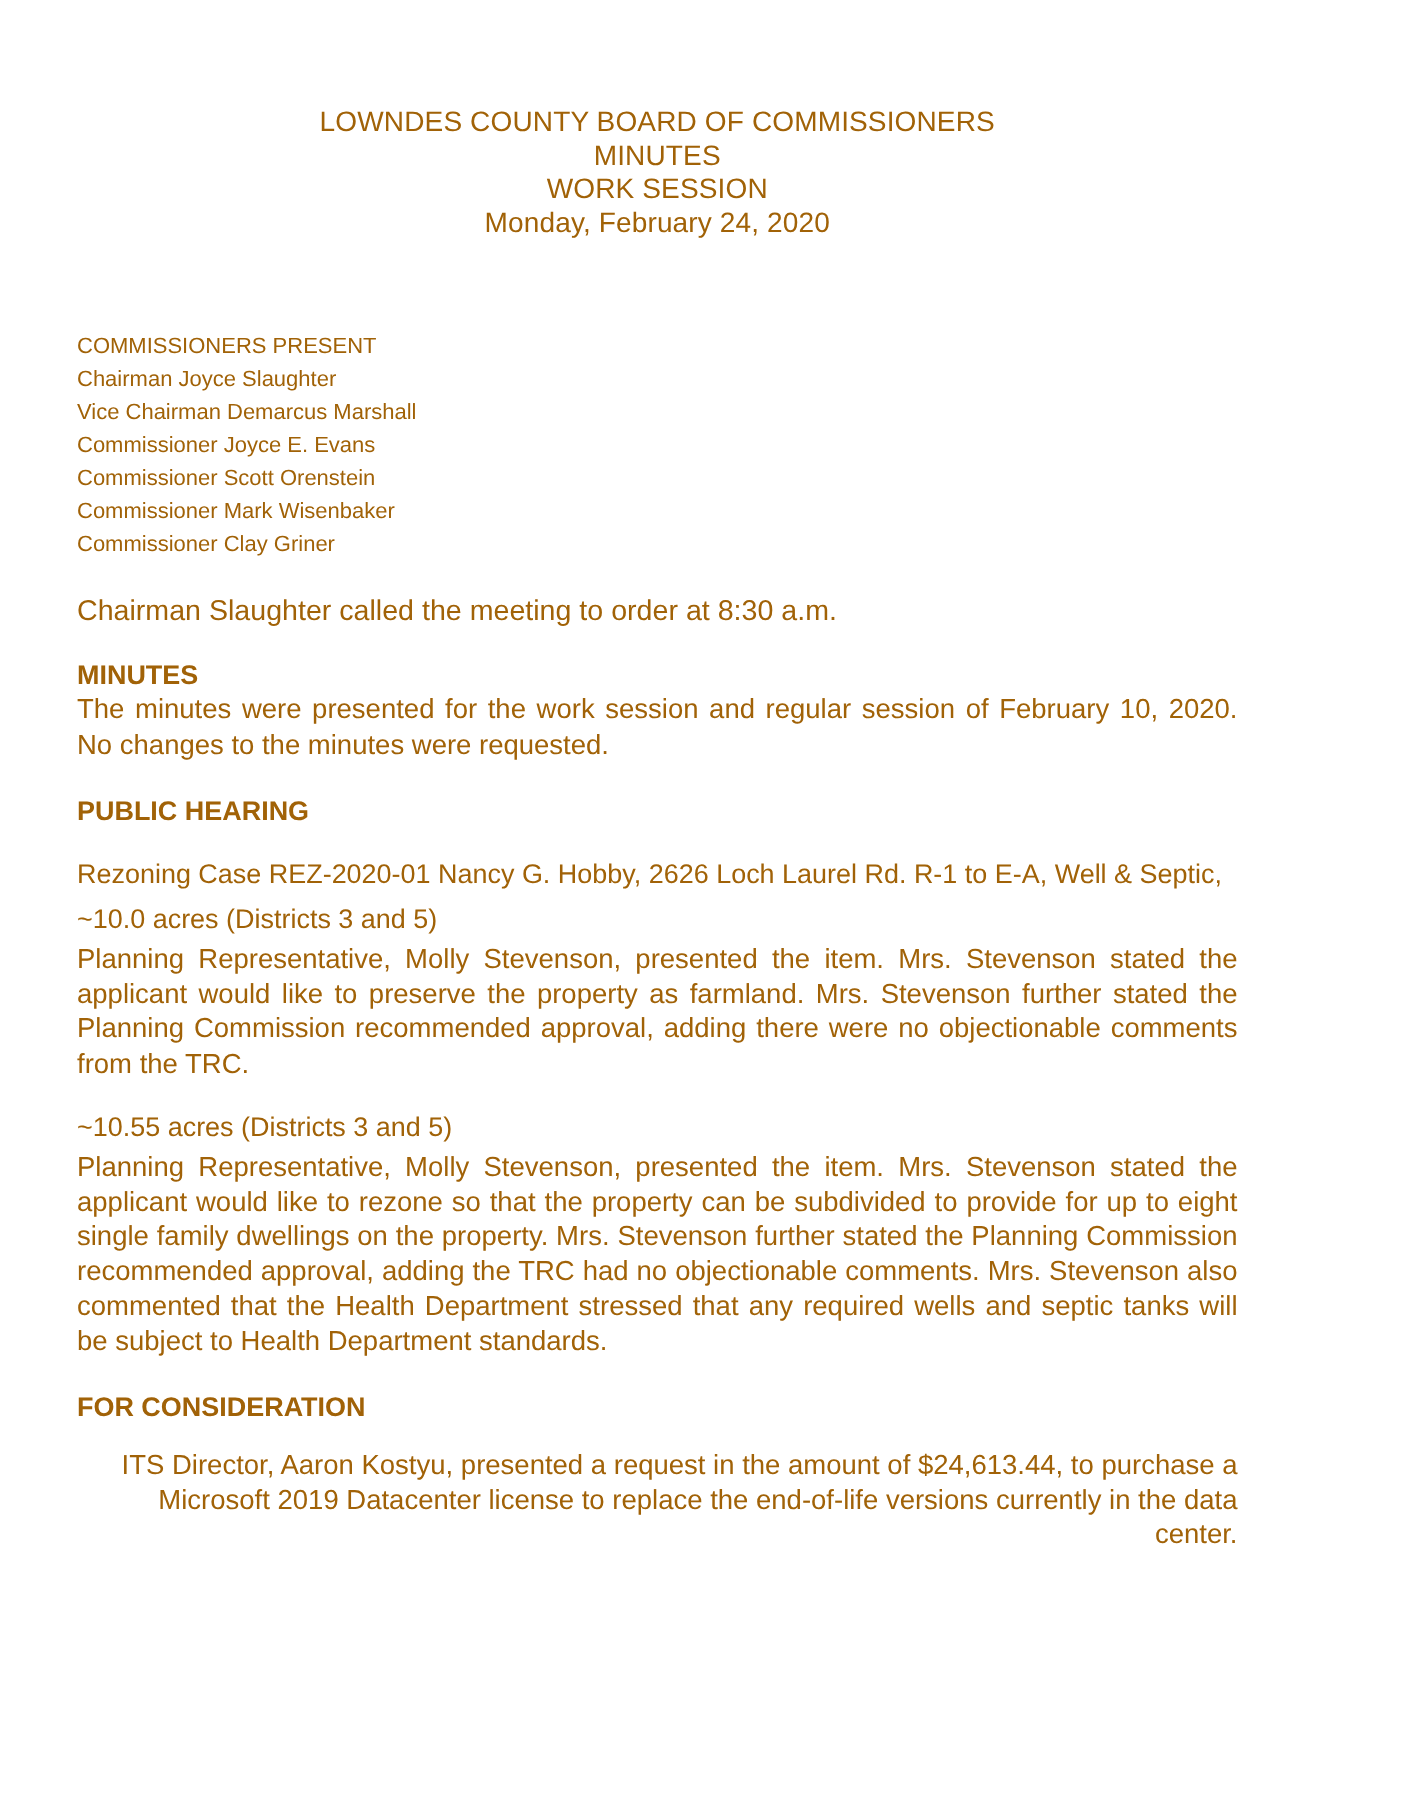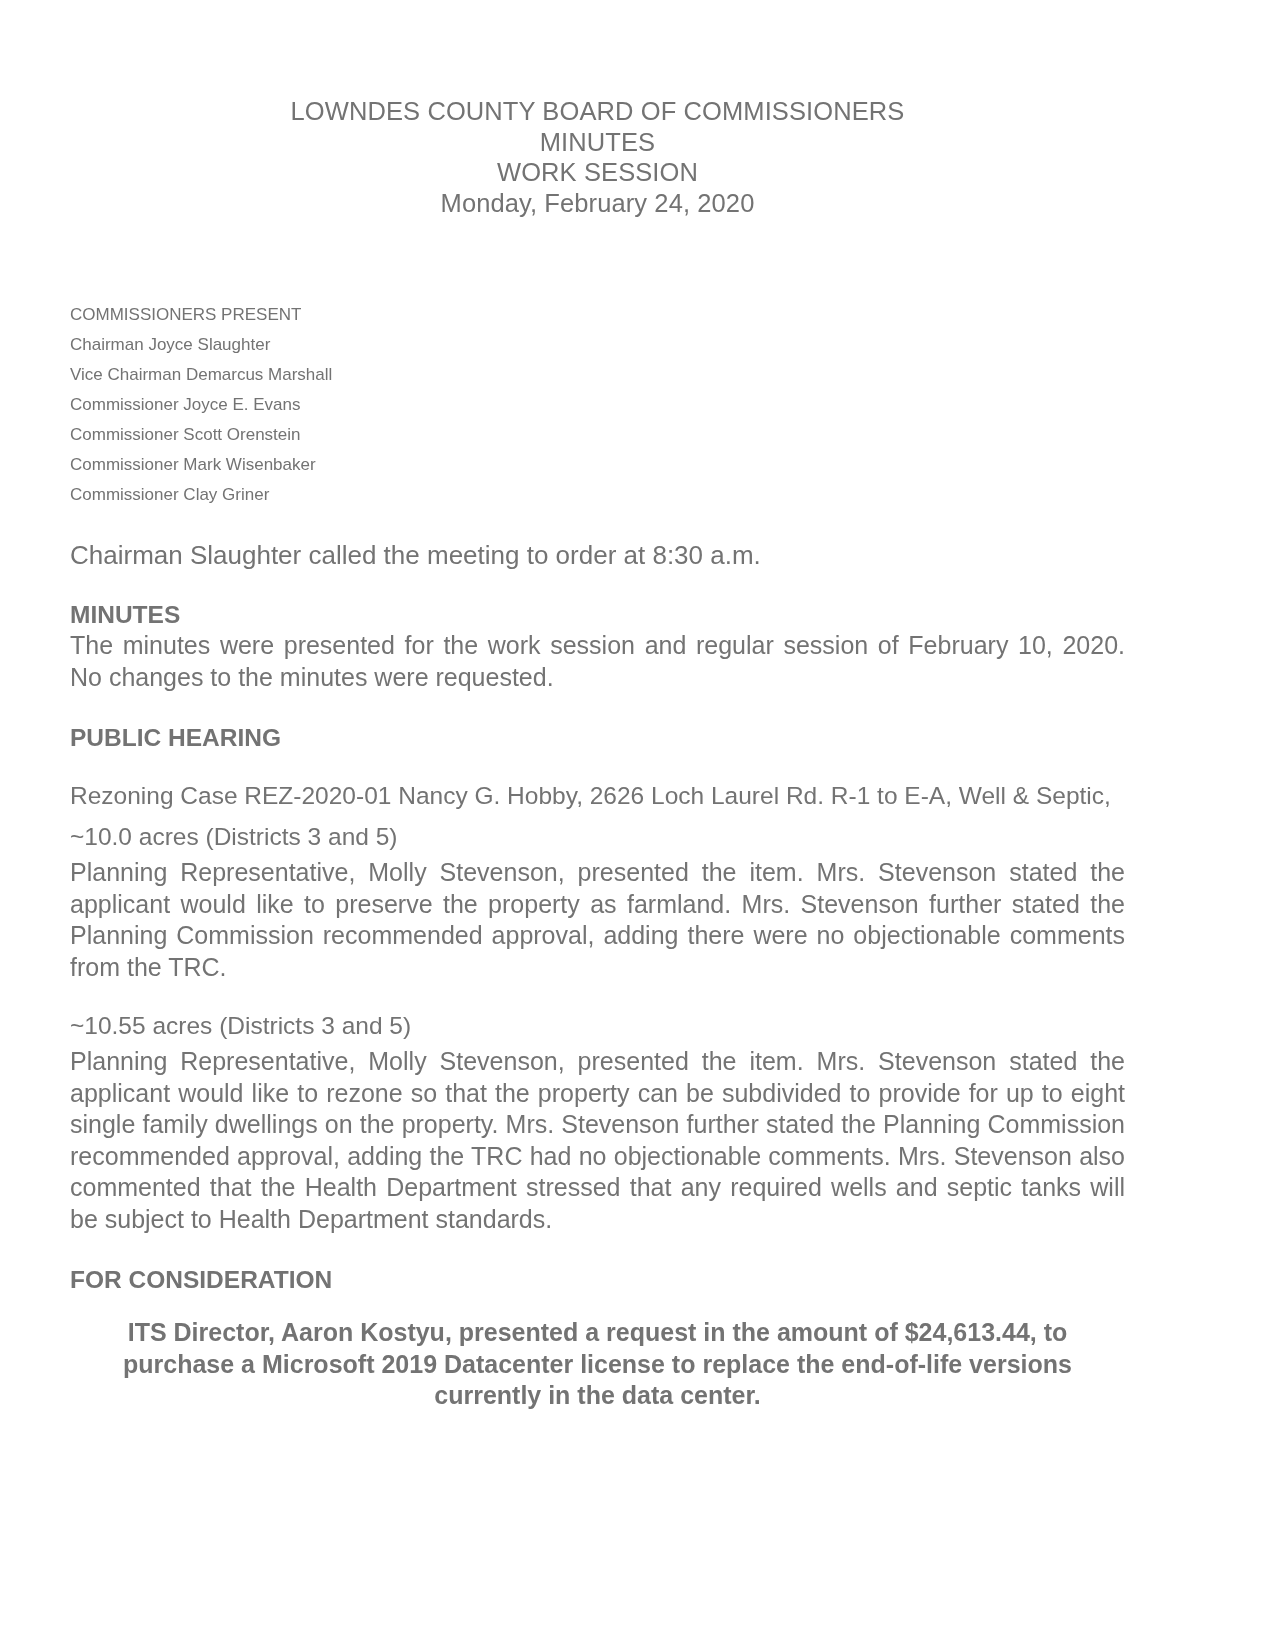--- a/index.html
+++ b/index.html
@@ -11,21 +11,21 @@
   .page {
     position: relative;
     width: 1275px;
     height: 1651px;
     background: #ffffff;
     margin: 0 auto;
     box-sizing: border-box;
     padding: 0;
     overflow: hidden;
     font-family: "Liberation Sans", sans-serif;
-    color: #737373;
+    color: #a16207;
     -webkit-font-smoothing: antialiased;
   }
   .content {
     position: absolute;
     left: 70px;
     top: 96px;
     width: 1055px;
   }
 
   
@@ -46,21 +46,21 @@
   .spacer-md { height: 30px; }
   .spacer-sm { height: 22px; }
 
   .plain-line {
     font-size: 26px;
     line-height: 30px;
     font-weight: 400;
     white-space: pre;
   }
   .roster {
-    font-size: 17px;
+    font-size: 20px;
     line-height: 30px;
   }
   .roster .roster-line {
     display: block;
     white-space: pre;
   }
 
   .section-heading {
     font-size: 24.5px;
     line-height: 30px;
@@ -77,21 +77,21 @@
   .item-heading .hl2 { display: block; }
 
   .body-par {
     font-size: 25px;
     line-height: 31.5px;
     font-weight: 400;
     text-align: justify;
     text-justify: inter-word;
     hyphens: none;
   }
-  .body-par.left { text-align: center; font-weight: bold; }
+  .body-par.left { text-align: right; }
 </style>
 </head>
 <body>
 
 <div class="page">
   <div class="content">
 
     <div class="doc-header">
       <span class="hline">LOWNDES COUNTY BOARD OF COMMISSIONERS</span>
       <span class="hline">MINUTES</span>

